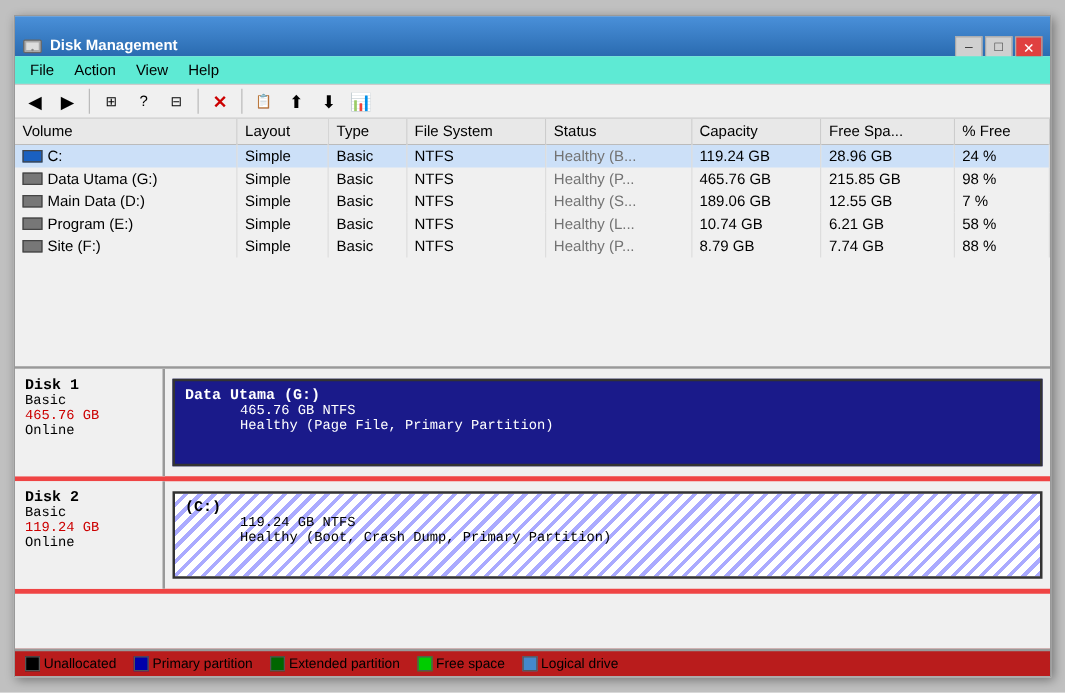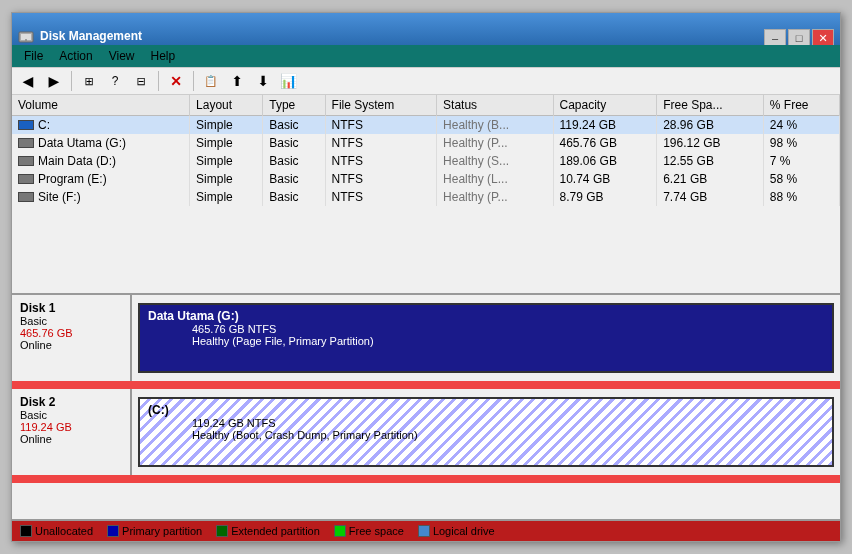--- a/index.html
+++ b/index.html
@@ -54,21 +54,21 @@
       border: 1px solid #aaa;
       display: flex;
       align-items: center;
       justify-content: center;
       font-size: 11px;
       cursor: pointer;
       color: #333;
     }
     .title-btn.close { background: #e04040; color: white; }
     .menu-bar {
-      background: #0f766e;
+      background: #5eead4;
       display: flex;
       padding: 2px 4px;
       border-bottom: 1px solid #ccc;
       flex-shrink: 0;
     }
     .menu-item {
       padding: 2px 8px;
       cursor: pointer;
       font-size: 12px;
     }
@@ -138,22 +138,23 @@
       gap: 4px;
     }
     .status-text { color: #737373; }
     .disk-panel-area {
       flex: 1;
       overflow-y: scroll;
       background: #f0f0f0;
     }
     .disk-panel {
       display: flex;
-      border-bottom: 8px solid #ef4444;
+      border-bottom: 4px solid #ef4444;
       min-height: 90px;
+      font-family: Liberation Mono, monospace;
     }
     .disk-info {
       width: 120px;
       flex-shrink: 0;
       padding: 6px 8px;
       border-right: 2px solid #999;
       background: #f0f0f0;
     }
     .disk-info-name { font-weight: bold; font-size: 12px; }
     .disk-info-type { font-size: 11px; }
@@ -295,21 +296,21 @@
       <div class="disk-label">
         <span style="display:inline-block;width:16px;height:10px;background:#777;border:1px solid #444;"></span>
         <span>Data Utama (G:)</span>
       </div>
     </td>
     <td>Simple</td>
     <td>Basic</td>
     <td>NTFS</td>
     <td class="status-text">Healthy (P...</td>
     <td>465.76 GB</td>
-    <td>196.12 GB</td>
+    <td>215.85 GB</td>
     <td>98 %</td>
   </tr>
             <tr>
     <td>
       <div class="disk-label">
         <span style="display:inline-block;width:16px;height:10px;background:#777;border:1px solid #444;"></span>
         <span>Main Data (D:)</span>
       </div>
     </td>
     <td>Simple</td>

